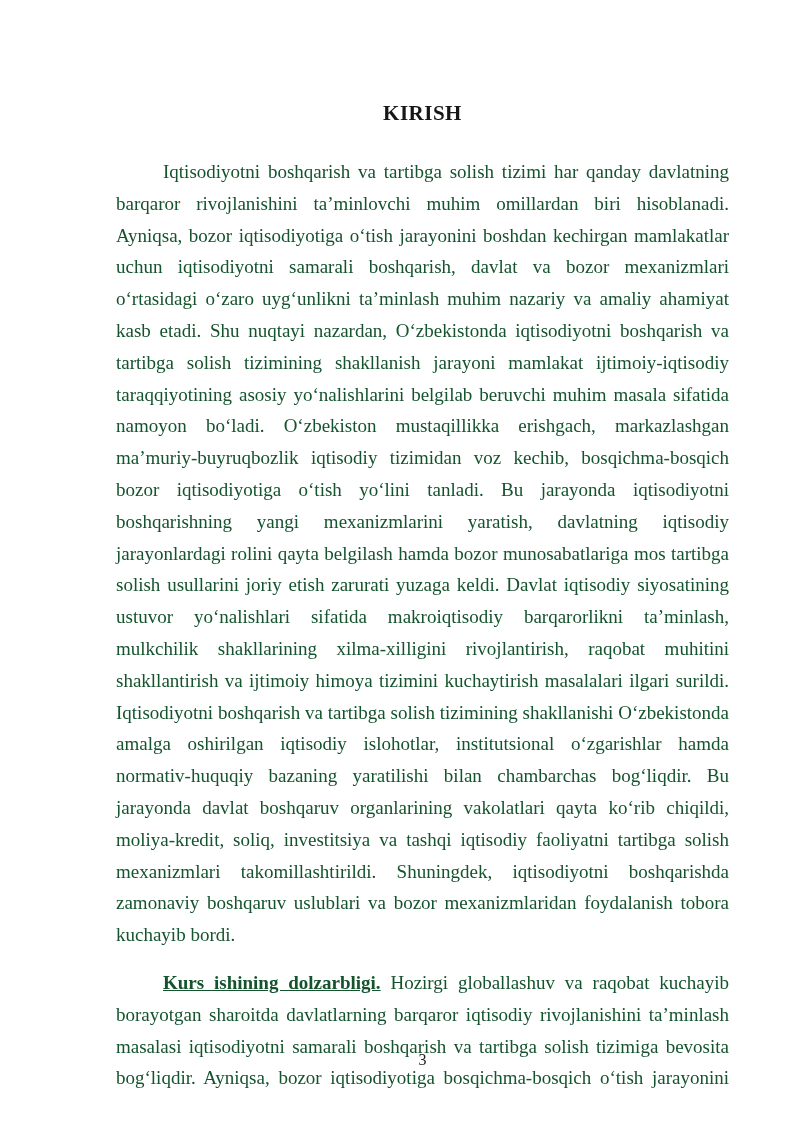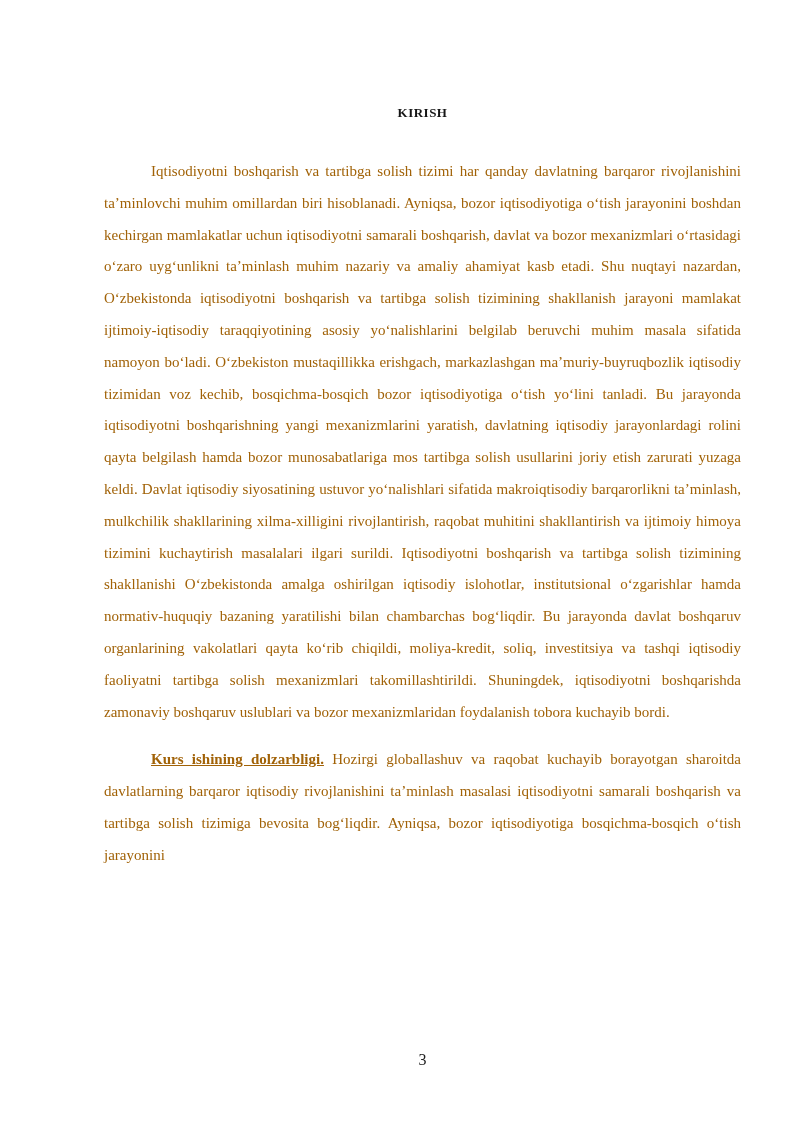--- a/index.html
+++ b/index.html
@@ -14,33 +14,33 @@
     background: #ffffff;
     overflow: hidden;
     box-sizing: border-box;
     padding: 100px 55px 0 100px;
     font-family: "Liberation Serif", "DejaVu Serif", serif;
     color: #1c1c1c;
   }
   .doc-title {
     margin: 0 0 30px 0;
     text-align: center;
-    font-size: 13px;
+    font-size: 21px;
     font-weight: bold;
     letter-spacing: 0.5px;
     line-height: 26px;
     color: #161616;
   }
   .body-text p {
-    margin: 4px;
-    font-size: 15px;
+    margin: 16px;
+    font-size: 19px;
     line-height: 31.8px;
     text-align: justify;
     text-indent: 47px;
-    color: #a16207;
+    color: #14532d;
   }
   .body-text p + p {
     margin-top: 16px;
   }
   .body-text p.continued {
     text-align-last: justify;
   }
   .lead-bold {
     font-weight: bold;
     text-decoration: underline;

